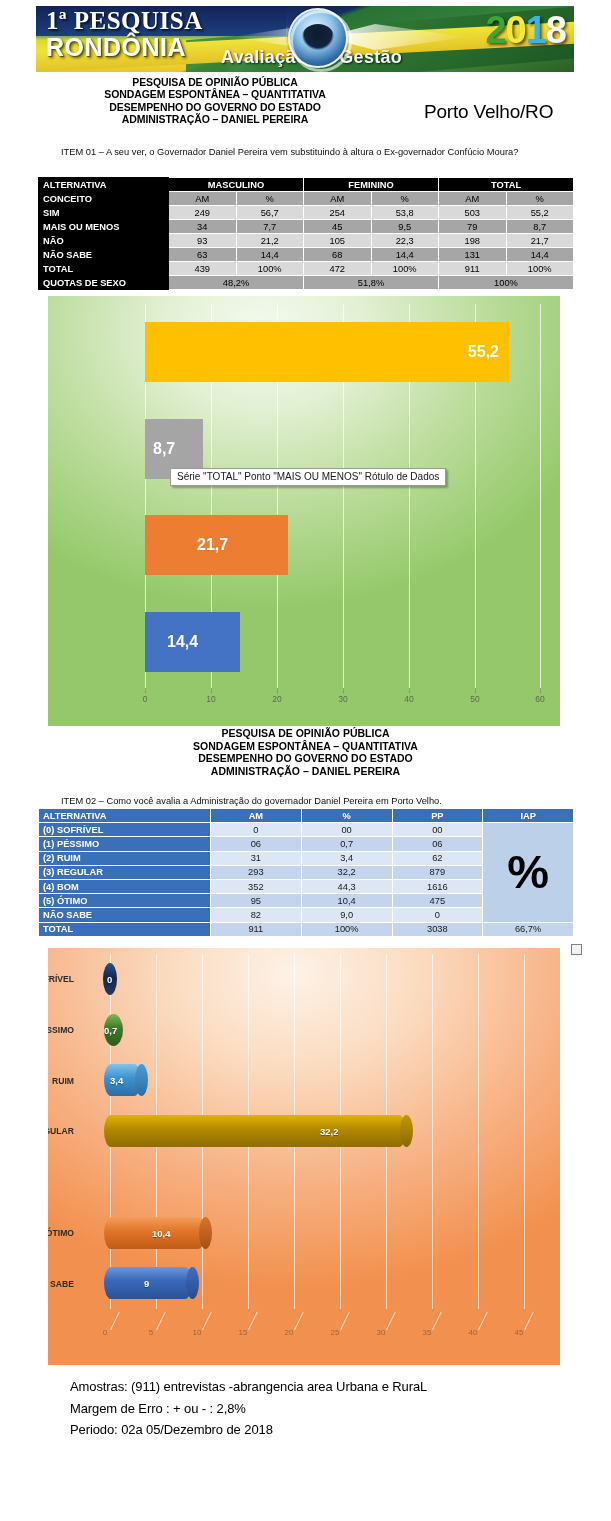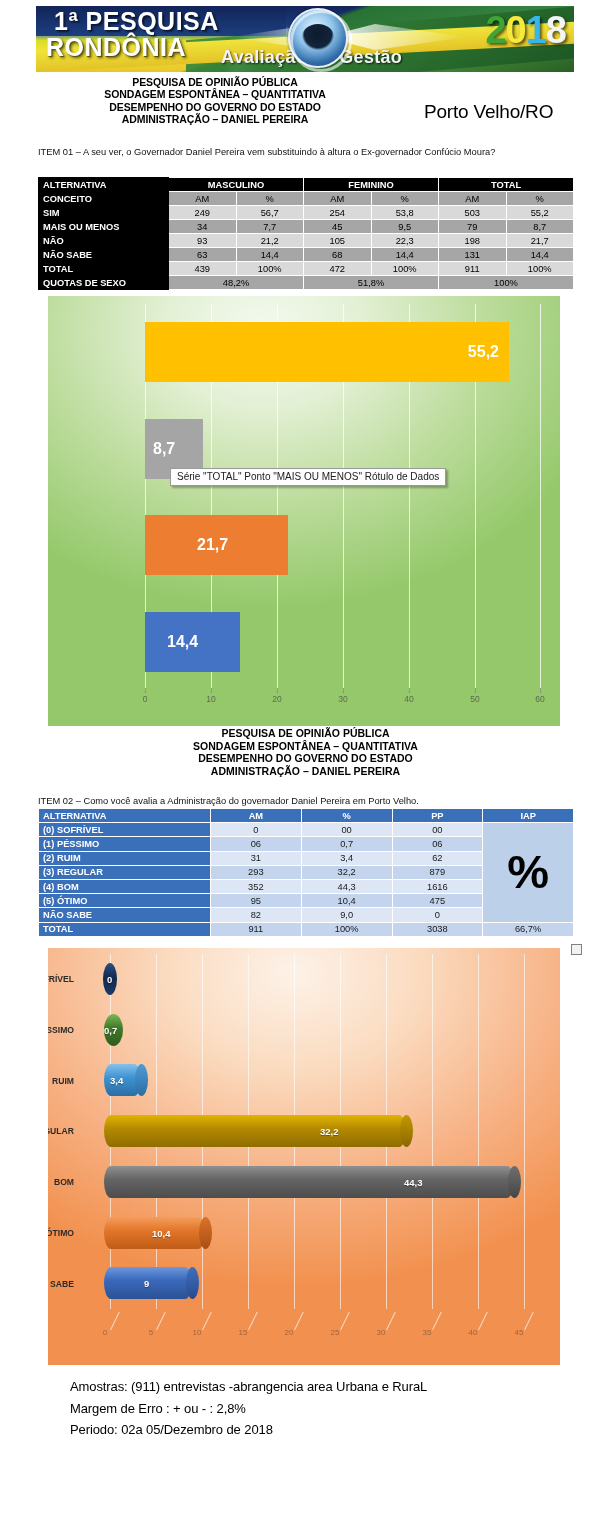--- a/index.html
+++ b/index.html
@@ -30,22 +30,22 @@
   .b-yellowstripe{
     position:absolute;left:0;bottom:0;width:100%;height:22px;
     background:linear-gradient(180deg,#f0e43a,#e3c327);
     transform:skewY(-3deg); transform-origin:left bottom;
   }
   .b-bluebar{
     position:absolute;left:0;top:0;width:250px;height:30px;
     background:linear-gradient(180deg,#122459,#1d3f80);
   }
   .b-title1{
-    position:absolute;left:18px;top:1px;font-size:25px;font-weight:bold;
-    font-family:Liberation Sans, sans-serif; color:#ffffff; letter-spacing:.5px;
+    position:absolute;left:10px;top:1px;font-size:25px;font-weight:bold;
+    font-family:Liberation Serif, serif; color:#ffffff; letter-spacing:.5px;
     text-shadow:1px 1px 0 #0a1838, 2px 2px 2px rgba(0,0,0,.55);
     z-index:6;
     text-align:right;
   }
   .b-title2{
     position:absolute;left:10px;top:27px;font-size:25px;font-weight:bold;
     color:#ffffff; letter-spacing:.5px;
     text-shadow:1px 1px 0 #5a5200, 2px 2px 3px rgba(0,0,0,.6);
     z-index:6;
   }
@@ -95,20 +95,21 @@
   }
   .city{
     position:absolute; left:424px; top:101px; font-size:19px; font-weight:normal;
     font-family:"Liberation Sans", sans-serif; letter-spacing:-.2px;
   }
 
   
   .qtext{
     position:absolute; font-size:9.3px; line-height:12.5px; color:#111;
     font-family:"Liberation Sans", sans-serif;
+    margin-left:23px;
   }
   #q1{ left:38px; top:146px; width:530px; }
   #q2{ left:38px; top:795px; width:530px; }
 
   
   .t1{
     position:absolute; left:38px; top:177px; width:536px;
     border-collapse:collapse; table-layout:fixed;
     font-size:9.3px; font-weight:bold;
   }
@@ -475,27 +476,20 @@
       </div>
 
       <div class="c2-row" style="top:152.1px">
         <div class="c2-cat">REGULAR</div>
         <div class="c2-cyl" style="left:-6px;width:302px;background:linear-gradient(180deg,#e0b400,#b58a00 42%,#8f6d00 100%);border-radius:7px/16px;">
           <span class="c2-val" style="left:216px;">32,2</span>
         </div>
         <div class="c2-cap" style="left:290px;background:linear-gradient(180deg,#c29800,#8a6800);"></div>
       </div>
 
-      <div class="c2-row" style="top:202.8px">
-        <div class="c2-cat">BOM</div>
-        <div class="c2-cyl" style="left:-6px;width:410px;background:linear-gradient(180deg,#909090,#646464 42%,#4d4d4d 100%);border-radius:7px/16px;">
-          <span class="c2-val" style="left:300px;">44,3</span>
-        </div>
-        <div class="c2-cap" style="left:398px;background:linear-gradient(180deg,#6f6f6f,#454545);"></div>
-      </div>
 
       <div class="c2-row" style="top:253.5px">
         <div class="c2-cat">ÓTIMO</div>
         <div class="c2-cyl" style="left:-6px;width:101px;background:linear-gradient(180deg,#f59d5b,#e2762a 42%,#bf5c17 100%);border-radius:7px/16px;">
           <span class="c2-val" style="left:48px;">10,4</span>
         </div>
         <div class="c2-cap" style="left:89px;background:linear-gradient(180deg,#db7328,#a84f14);"></div>
       </div>
 
       <div class="c2-row" style="top:304.2px">

